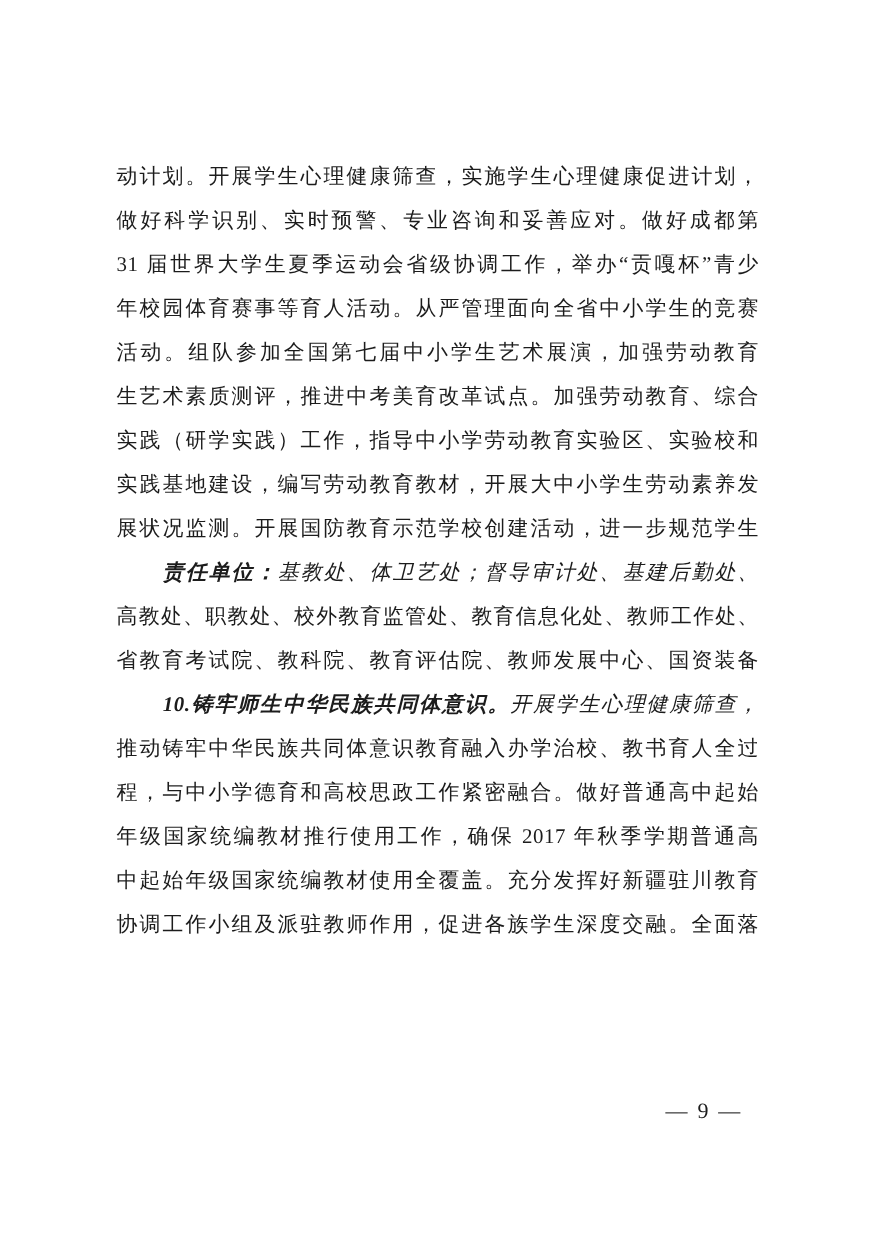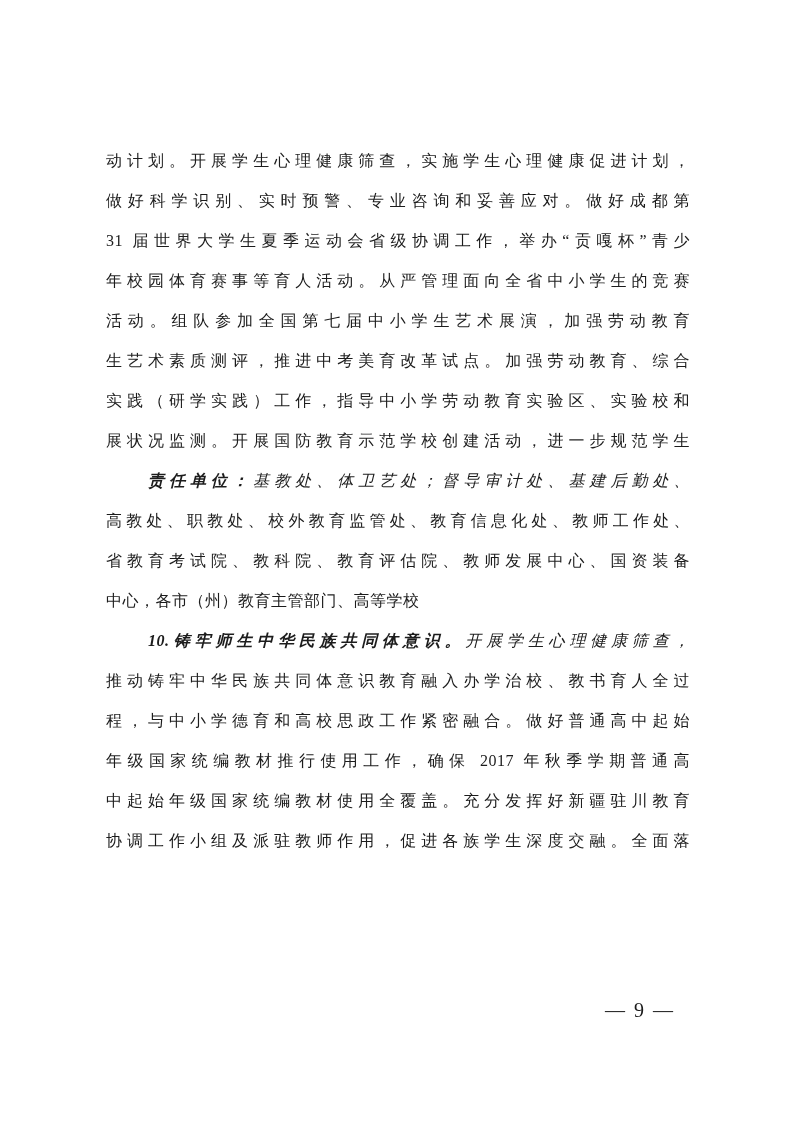--- a/index.html
+++ b/index.html
@@ -18,21 +18,21 @@
   }
   .text-column {
     position: absolute;
     left: 106px;
     top: 141px;
     width: 584px;
   }
   .line {
     height: 40px;
     line-height: 40px;
-    font-size: 16px;
+    font-size: 19px;
     white-space: nowrap;
     letter-spacing: 0.5px;
   }
   .line.fill {
     white-space: normal;
     text-align: justify;
     text-align-last: justify;
     text-justify: inter-character;
   }
   .line.indent {
@@ -68,32 +68,32 @@
     <div class="line fill"><b class="bl"></b><span>31 届世界大学生夏季运动会省级协调工作，举办“贡嘎杯”青少</span></div>
 
     <div class="line fill"><b class="bl"></b><span>年校园体育赛事等育人活动。从严管理面向全省中小学生的竞赛</span></div>
 
     <div class="line fill"><b class="bl"></b><span>活动。组队参加全国第七届中小学生艺术展演，加强劳动教育</span></div>
 
     <div class="line fill"><b class="bl"></b><span>生艺术素质测评，推进中考美育改革试点。加强劳动教育、综合</span></div>
 
     <div class="line fill"><b class="bl"></b><span>实践（研学实践）工作，指导中小学劳动教育实验区、实验校和</span></div>
 
+    <div class="line fill"><b class="bl"></b><span>实践基地建设，编写劳动教育教材，开展大中小学生劳动素养发</span></div>
 
     <div class="line fill"><b class="bl"></b><span>展状况监测。开展国防教育示范学校创建活动，进一步规范学生</span></div>
 
 
 
     <div class="line indent fill"><b class="bl">责任单位：</b><span>基教处、体卫艺处；督导审计处、基建后勤处、</span></div>
 
     <div class="line fill"><b class="bl"></b><span>高教处、职教处、校外教育监管处、教育信息化处、教师工作处、</span></div>
 
     <div class="line fill"><b class="bl"></b><span>省教育考试院、教科院、教育评估院、教师发展中心、国资装备</span></div>
 
-    <div class="line"><b class="bl"></b><span>中心，各市（州）教育主管部门、高等学校</span></div>
 
     <div class="line indent fill"><b class="bl">10.铸牢师生中华民族共同体意识。</b><span>开展学生心理健康筛查，</span></div>
 
     <div class="line fill"><b class="bl"></b><span>推动铸牢中华民族共同体意识教育融入办学治校、教书育人全过</span></div>
 
     <div class="line fill"><b class="bl"></b><span>程，与中小学德育和高校思政工作紧密融合。做好普通高中起始</span></div>
 
     <div class="line fill"><b class="bl"></b><span>年级国家统编教材推行使用工作，确保 2017 年秋季学期普通高</span></div>
 
     <div class="line fill"><b class="bl"></b><span>中起始年级国家统编教材使用全覆盖。充分发挥好新疆驻川教育</span></div>

